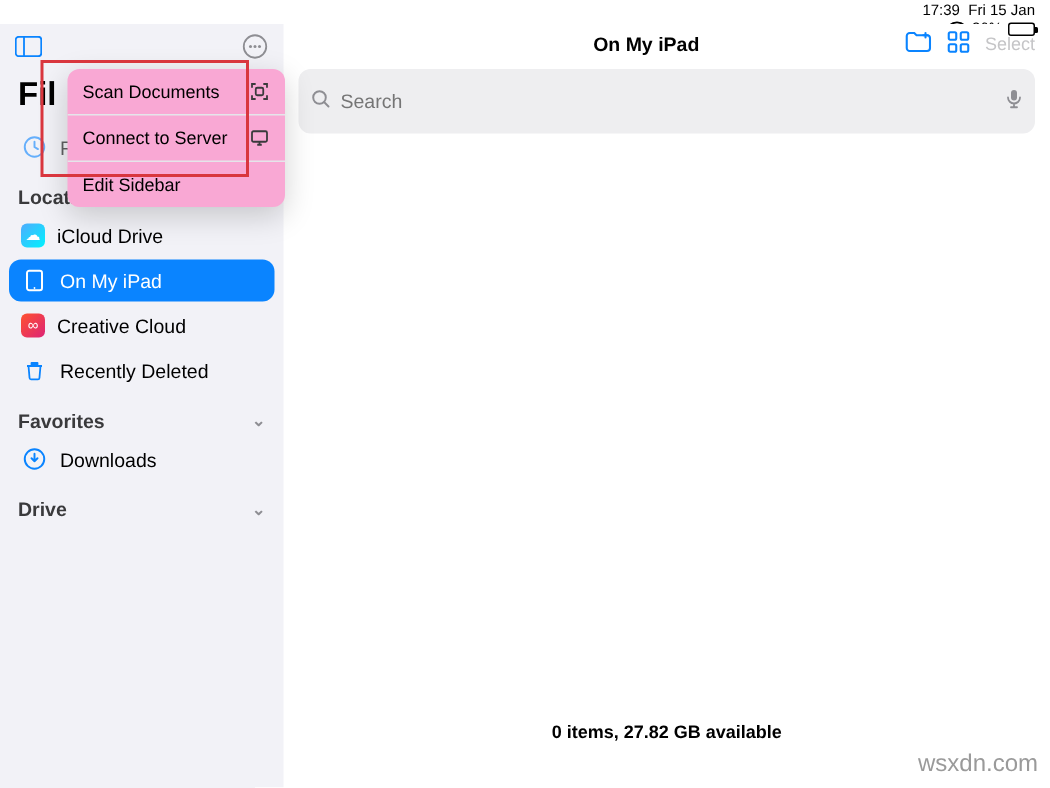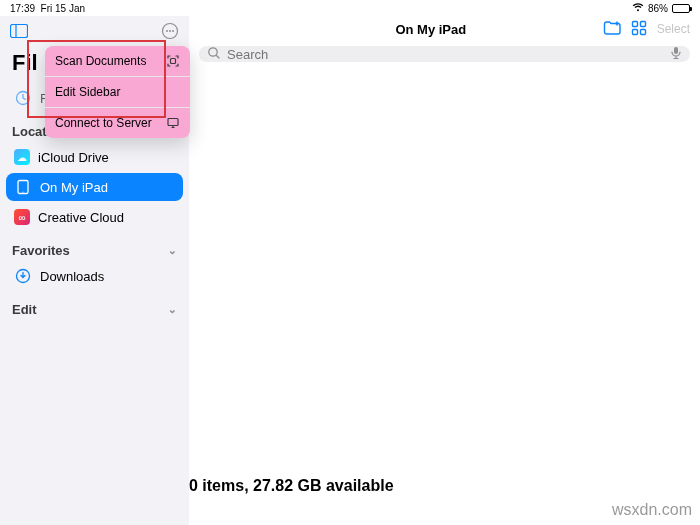--- a/index.html
+++ b/index.html
@@ -1,39 +1,39 @@
 <!DOCTYPE html>
 <html><head>
   <meta charset="utf-8">
   <style>
     * { box-sizing: border-box; margin: 0; padding: 0; font-family: -apple-system, BlinkMacSystemFont, "Helvetica Neue", sans-serif; }
     body { width: 700px; height: 525px; background: #fff; position: relative; overflow: hidden; font-size: 12px; -webkit-font-smoothing: antialiased; }
-    .statusbar { display: flex; align-items: flex-end; justify-content: space-between; padding: 2px 10px; height: 16px; font-size: 10px; color: #000; }
+    .statusbar { display: flex; align-items: flex-end; justify-content: space-between; padding: 2px 10px; height: 16px; font-size: 10px; color: #000; flex-direction: column; }
     .statusbar .right { display: flex; align-items: center; gap: 4px; }
     .main { display: flex; height: calc(525px - 16px); }
     .sidebar { width: 189px; background: #f2f2f7; padding: 6px 6px 6px 6px; display: flex; flex-direction: column; gap: 2px; position: relative; }
     .sb-top { display: flex; align-items: center; justify-content: space-between; padding: 0 4px 4px 4px; }
     .sb-title { font-size: 22px; font-weight: 700; padding: 4px 6px 6px 6px; color: #000; }
     .section-header { display: flex; align-items: center; justify-content: space-between; font-size: 13px; font-weight: 600; color: #3a3a3c; padding: 6px 6px 2px 6px; margin-top: 4px; }
     .chev { color: #8e8e93; font-size: 11px; }
     .sb-item { display: flex; align-items: center; gap: 8px; height: 28px; padding: 0 8px; border-radius: 8px; font-size: 13px; color: #000; cursor: default; }
     .sb-item.selected { background: #0a84ff; color: #fff; }
     .sb-item.selected .icon { color: #fff; }
     .icon { width: 18px; height: 18px; display: inline-flex; align-items: center; justify-content: center; color: #0a84ff; }
     .dot { width: 10px; height: 10px; border-radius: 50%; }
 
     .content { flex: 1; display: flex; flex-direction: column; background: #fff; }
     .toolbar { display: flex; align-items: center; height: 26px; padding: 0 10px; gap: 10px; }
     .toolbar .title { flex: 1; text-align: center; font-size: 13px; font-weight: 600; }
     .tb-icons { display: flex; align-items: center; gap: 10px; color: #0a84ff; }
     .tb-icons .disabled { color: #c5c5c7; }
-    .searchbar { margin: 4px 10px 6px 10px; background: #eeeef0; border-radius: 8px; height: 16px; display: flex; align-items: center; padding: 0 8px; gap: 6px; color: #8e8e93; font-size: 13px; }
+    .searchbar { margin: 4px 10px 6px 10px; background: #eeeef0; border-radius: 8px; height: 43px; display: flex; align-items: center; padding: 0 8px; gap: 6px; color: #8e8e93; font-size: 13px; }
     .searchbar input { border: none; background: transparent; flex: 1; font-size: 13px; outline: none; color: #000; }
     .file-area { flex: 1; position: relative; }
-    .status-footer { position: absolute; bottom: 30px; left: 0; right: 0; font-size: 16px; font-weight: 600; color: #000; }
+    .status-footer { position: absolute; bottom: 30px; left: 0; right: 0; text-align: center; font-size: 12px; font-weight: 600; color: #000; }
     .watermark { position: absolute; bottom: 6px; right: 8px; font-size: 16px; color: #9a9a9a; }
 
     
     .popover { position: absolute; top: 30px; left: 45px; width: 145px; background: #f9a8d4; border-radius: 8px; box-shadow: 0 6px 20px rgba(0,0,0,0.18); z-index: 50; overflow: hidden; }
     .popover-item { display: flex; align-items: center; justify-content: space-between; font-size: 12px; padding: 8px 10px; border-bottom: 1px solid #e5e5ea; cursor: default; color:#000; }
     .popover-item:last-child { border-bottom: none; }
     .popover-item .picon { width: 16px; color: #3a3a3c; display:inline-flex; justify-content:flex-end;}
     .red-box { position: absolute; top: 24px; left: 27px; width: 139px; height: 78px; border: 2px solid #d9363e; z-index: 60; pointer-events: none; }
 
     .icloud-grad { width:16px; height:16px; border-radius:4px; background: linear-gradient(135deg,#4facfe,#00f2fe); display:inline-flex;align-items:center;justify-content:center;color:#fff;font-size:10px;}
@@ -104,62 +104,70 @@
             <rect x="3" y="1.5" width="10" height="13" rx="1.5" fill="none" stroke="#fff" stroke-width="1.3"></rect>
             <circle cx="8" cy="13" r="0.6" fill="#fff"></circle>
           </svg>
       </span>
       <span>On My iPad</span>
     </div>
     <div class="sb-item">
       <span class="cc-grad">∞</span>
       <span>Creative Cloud</span>
     </div>
+    <div class="sb-item">
+      <span class="icon">
+        <svg width="16" height="16" viewBox="0 0 16 16">
+            <path d="M4 5h8l-.7 8a1 1 0 01-1 .9H5.7a1 1 0 01-1-.9L4 5zm2-2h4v1H6V3zm-3 2h10" stroke="#0a84ff" stroke-width="1.2" fill="none" stroke-linejoin="round"></path>
+          </svg>
+      </span>
+      <span>Recently Deleted</span>
+    </div>
 
     <div class="section-header">
       <span>Favorites</span>
       <span class="chev">⌄</span>
     </div>
     <div class="sb-item">
       <span class="icon">
         <svg width="16" height="16" viewBox="0 0 16 16">
             <circle cx="8" cy="8" r="6.5" fill="none" stroke="#0a84ff" stroke-width="1.3"></circle>
             <path d="M8 4.5v5m0 0l-2-2m2 2l2-2" stroke="#0a84ff" stroke-width="1.3" fill="none" stroke-linecap="round" stroke-linejoin="round"></path>
           </svg>
       </span>
       <span>Downloads</span>
     </div>
 
     <div class="section-header">
-      <span>Edit</span>
+      <span>Drive</span>
       <span class="chev">⌄</span>
     </div>
 
     <div class="popover">
       <div class="popover-item">
         <span>Scan Documents</span>
         <span class="picon">
           <svg width="14" height="14" viewBox="0 0 14 14">
               <path d="M2 4V2h2M12 4V2h-2M2 10v2h2M12 10v2h-2" stroke="#3a3a3c" stroke-width="1.2" fill="none" stroke-linecap="round"></path>
               <rect x="4.5" y="4.5" width="5" height="5" rx="1" fill="none" stroke="#3a3a3c" stroke-width="1.2"></rect>
             </svg>
         </span>
       </div>
       <div class="popover-item">
-        <span>Edit Sidebar</span>
-        <span class="picon"></span>
-      </div>
-      <div class="popover-item">
         <span>Connect to Server</span>
         <span class="picon">
           <svg width="14" height="14" viewBox="0 0 14 14">
               <rect x="2" y="2.5" width="10" height="7" rx="1" fill="none" stroke="#3a3a3c" stroke-width="1.2"></rect>
               <path d="M5.5 11.5h3M7 9.5v2" stroke="#3a3a3c" stroke-width="1.2"></path>
             </svg>
         </span>
+      </div>
+      <div class="popover-item">
+        <span>Edit Sidebar</span>
+        <span class="picon"></span>
       </div>
     </div>
     <div class="red-box"></div>
   </div>
 
   <div class="content">
     <div class="toolbar">
       <div style="width:60px"></div>
       <div class="title">On My iPad</div>
       <div class="tb-icons">

